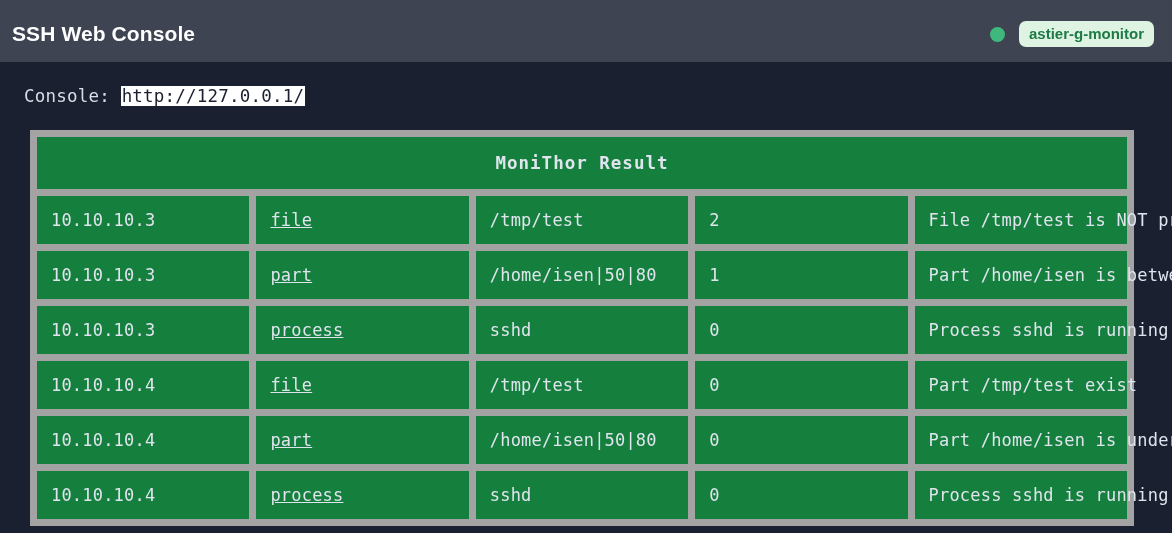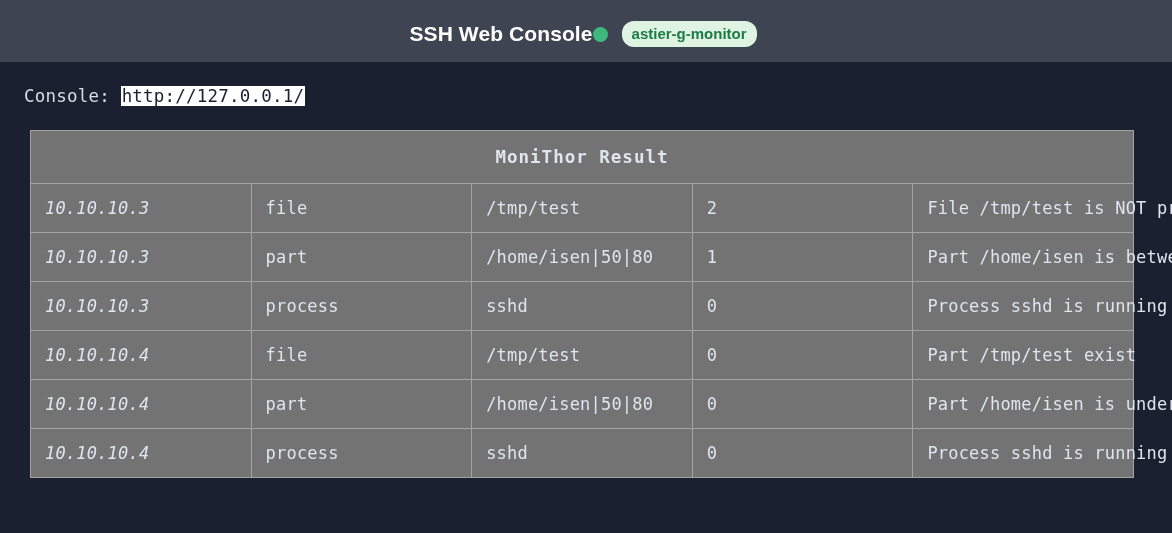--- a/index.html
+++ b/index.html
@@ -14,21 +14,21 @@
     font-family: "Liberation Sans", sans-serif;
     overflow: hidden;
   }
 
   
   .topbar {
     height: 62px;
     background: #3f4452;
     display: flex;
     align-items: center;
-    justify-content: center;
+    justify-content: space-between;
     padding: 6px 18px 0 12px;
     box-sizing: border-box;
   }
   .app-title {
     color: #ffffff;
     font-size: 21px;
     font-weight: bold;
     letter-spacing: 0.1px;
     font-family: "Liberation Sans", sans-serif;
   }
@@ -43,21 +43,21 @@
     border-radius: 50%;
     background: #3fb87d;
     display: block;
   }
   .host-badge {
     background: #dff3e3;
     color: #1c7a44;
     font-size: 15px;
     font-weight: bold;
     padding: 4px 10px 5px 10px;
-    border-radius: 12px;
+    border-radius: 7px;
     font-family: "Liberation Sans", sans-serif;
     line-height: 1.15;
   }
 
   
   .info {
     padding: 22px 0 0 24px;
     font-family: "DejaVu Sans Mono", "Liberation Mono", monospace;
     font-size: 17.5px;
     line-height: 24px;
@@ -82,41 +82,41 @@
   table.monithor {
     border-collapse: collapse;
     table-layout: fixed;
     width: 100%;
     font-family: "DejaVu Sans Mono", "Liberation Mono", monospace;
     font-size: 17px;
     color: #dfe4ee;
   }
   table.monithor th,
   table.monithor td {
-    border: 1px solid #a3a3a3;
-    background: #737373;
+    border: 7px solid #a3a3a3;
+    background: #15803d;
     padding: 11px 0 11px 14px;
     text-align: left;
     vertical-align: middle;
     white-space: nowrap;
     overflow: visible;
     letter-spacing: 0.2px;
     font-weight: normal;
     height: 26px;
     box-sizing: content-box;
   }
   table.monithor th.title-cell {
     text-align: center;
     font-weight: bold;
     padding: 13px 0 13px 0;
     font-size: 17.5px;
     letter-spacing: 1px;
   }
-  td.col-host   { width: 155px; font-style: italic; }
-  td.col-type   { width: 120px; }
+  td.col-host   { width: 155px; }
+  td.col-type   { width: 120px; text-decoration: underline; }
   td.col-target { width: 225px; }
   td.col-code   { width: 48px; text-align: left; padding-left: 16px; }
   td.col-msg    { width: 551px; }
 </style>
 </head>
 <body>
 
 <div class="topbar">
   <div class="app-title">SSH Web Console</div>
   <div class="status-wrap">

